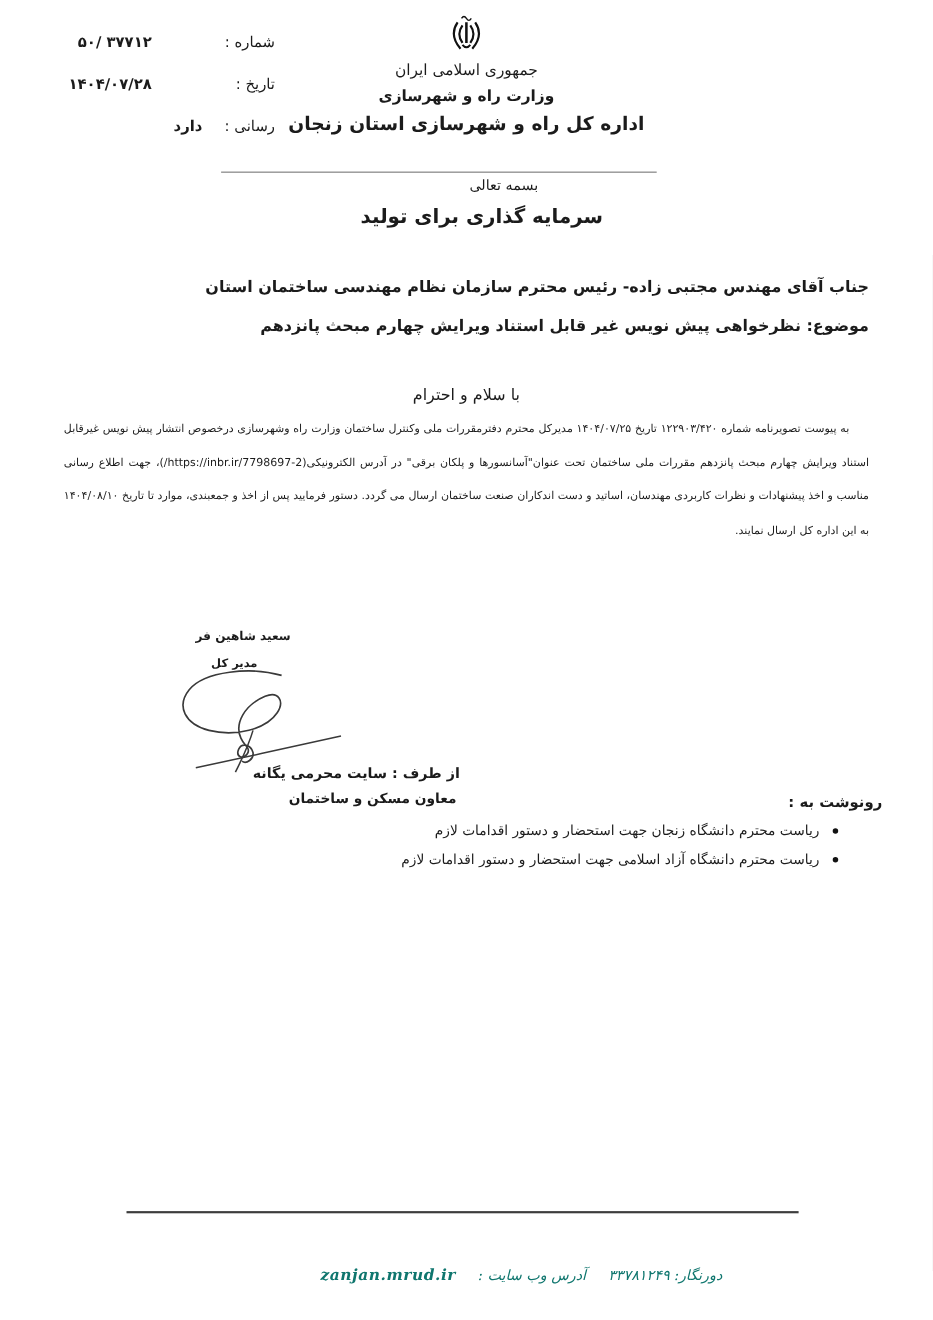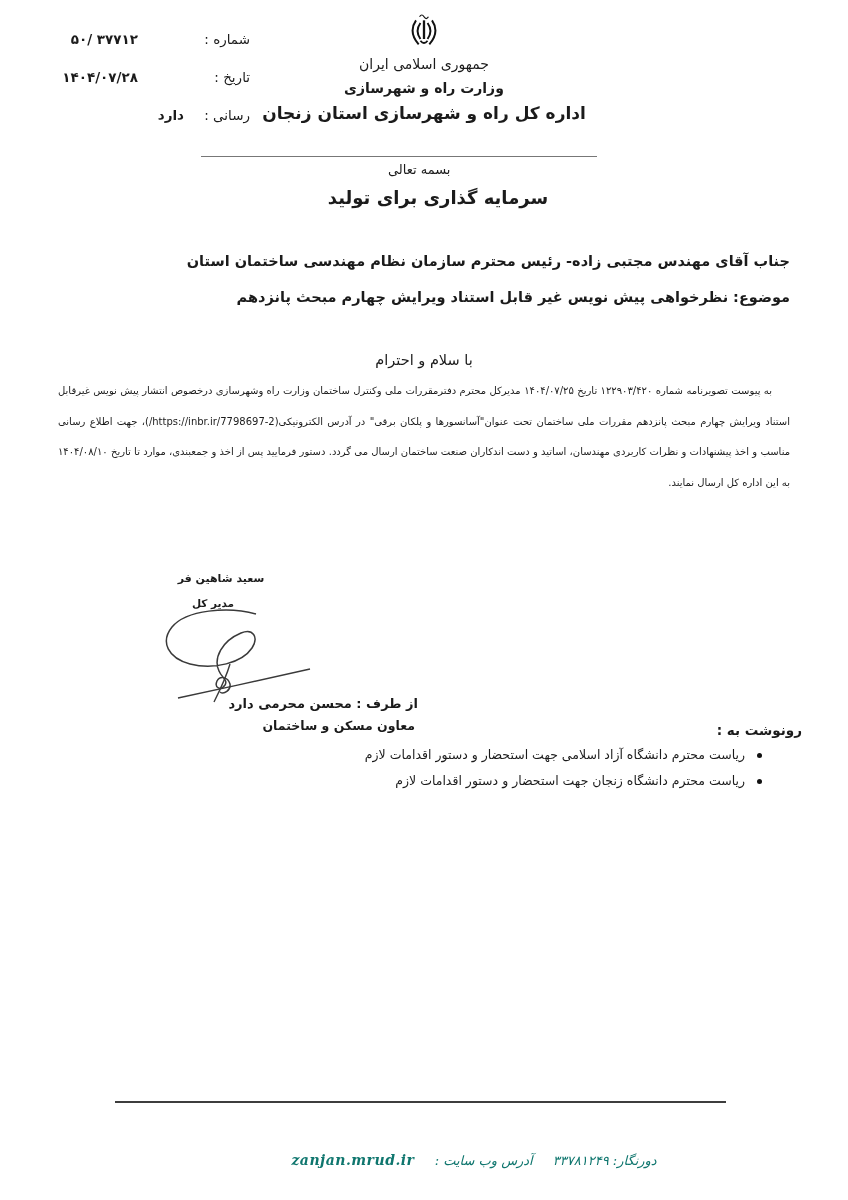--- a/index.html
+++ b/index.html
@@ -19,21 +19,21 @@
   .meta-value{font-size:13.5px;font-weight:600;white-space:nowrap;}
   .meta-value.num{margin-right:56px;}
   .meta-value.word{margin-right:10px;}
   
   .letterhead{position:absolute;left:224px;top:12px;width:400px;text-align:center;}
   .emblem{display:block;margin:0 auto 4px auto;}
   .lh-country{font-size:14px;font-weight:400;line-height:17px;margin-top:6px;}
   .lh-ministry{font-size:14px;font-weight:700;line-height:23px;margin-top:4px;}
   .lh-dept{font-size:17px;font-weight:700;line-height:23px;margin-top:2px;}
   .rule{position:absolute;left:201px;top:156px;width:396px;border-top:1.6px solid #777;}
-  .basmala{position:absolute;left:388px;top:162px;width:140px;text-align:left;font-size:13px;direction:rtl;}
+  .basmala{position:absolute;left:388px;top:162px;width:140px;text-align:center;font-size:13px;direction:rtl;}
   .slogan{position:absolute;left:238px;top:187px;width:400px;text-align:center;font-size:18px;font-weight:700;direction:rtl;}
   
   .addressee{position:absolute;left:58px;top:243px;width:732px;direction:rtl;text-align:right;}
   .recipient,.subject{font-size:14.5px;font-weight:700;line-height:36px;white-space:nowrap;}
   
   .body-block{position:absolute;left:58px;top:344px;width:732px;direction:rtl;}
   .salutation{font-size:14.5px;line-height:32px;text-align:center;}
   .paragraph{
     margin:0;font-size:10px;line-height:30.5px;
     text-align:justify;text-indent:18px;
@@ -119,33 +119,33 @@
   </div>
 
   <div class="sig">
     <div class="sig-name">سعید شاهین فر</div>
     <div class="sig-title">مدیر کل</div>
     <svg class="sig-mark" width="165" height="100" viewBox="0 0 165 100" fill="none" xmlns="http://www.w3.org/2000/svg">
       <path d="M98 8 C70 0 28 4 14 21 C2 36 10 52 32 58 C56 64 84 57 94 42 C101 31 95 22 83 27 C64 35 55 52 61 65 C64 72 70 74 67 79 C63 85 56 82 59 75 C62 69 70 71 72 78 C73 84 66 89 62 86" stroke="#3a3a3a" stroke-width="1.5"></path>
       <path d="M72 58 C68 72 62 84 56 96" stroke="#3a3a3a" stroke-width="1.4"></path>
       <path d="M20 92 C62 83 112 72 152 63" stroke="#3a3a3a" stroke-width="1.4"></path>
     </svg>
-    <div class="sig-behalf">از طرف : محسن محرمی دارد</div>
+    <div class="sig-behalf">از طرف : سایت محرمی یگانه</div>
     <div class="sig-behalf-title">معاون مسکن و ساختمان</div>
   </div>
 
   <div class="cc-label">رونوشت به :</div>
   <div class="cc-list">
     <div class="cc-item">
       <span class="cc-dot"></span>
-      <span class="cc-text">ریاست محترم دانشگاه آزاد اسلامی جهت استحضار و دستور اقدامات لازم</span>
+      <span class="cc-text">ریاست محترم دانشگاه زنجان جهت استحضار و دستور اقدامات لازم</span>
     </div>
     <div class="cc-item">
       <span class="cc-dot"></span>
-      <span class="cc-text">ریاست محترم دانشگاه زنجان جهت استحضار و دستور اقدامات لازم</span>
+      <span class="cc-text">ریاست محترم دانشگاه آزاد اسلامی جهت استحضار و دستور اقدامات لازم</span>
     </div>
   </div>
 
   <div class="footer-rule"></div>
   <div class="footer-line2">
     <span class="seg">دورنگار: ۳۳۷۸۱۲۴۹</span>
     <span class="seg">آدرس وب سایت :</span>
     <span class="footer-site" dir="ltr">zanjan.mrud.ir</span>
   </div>
 

